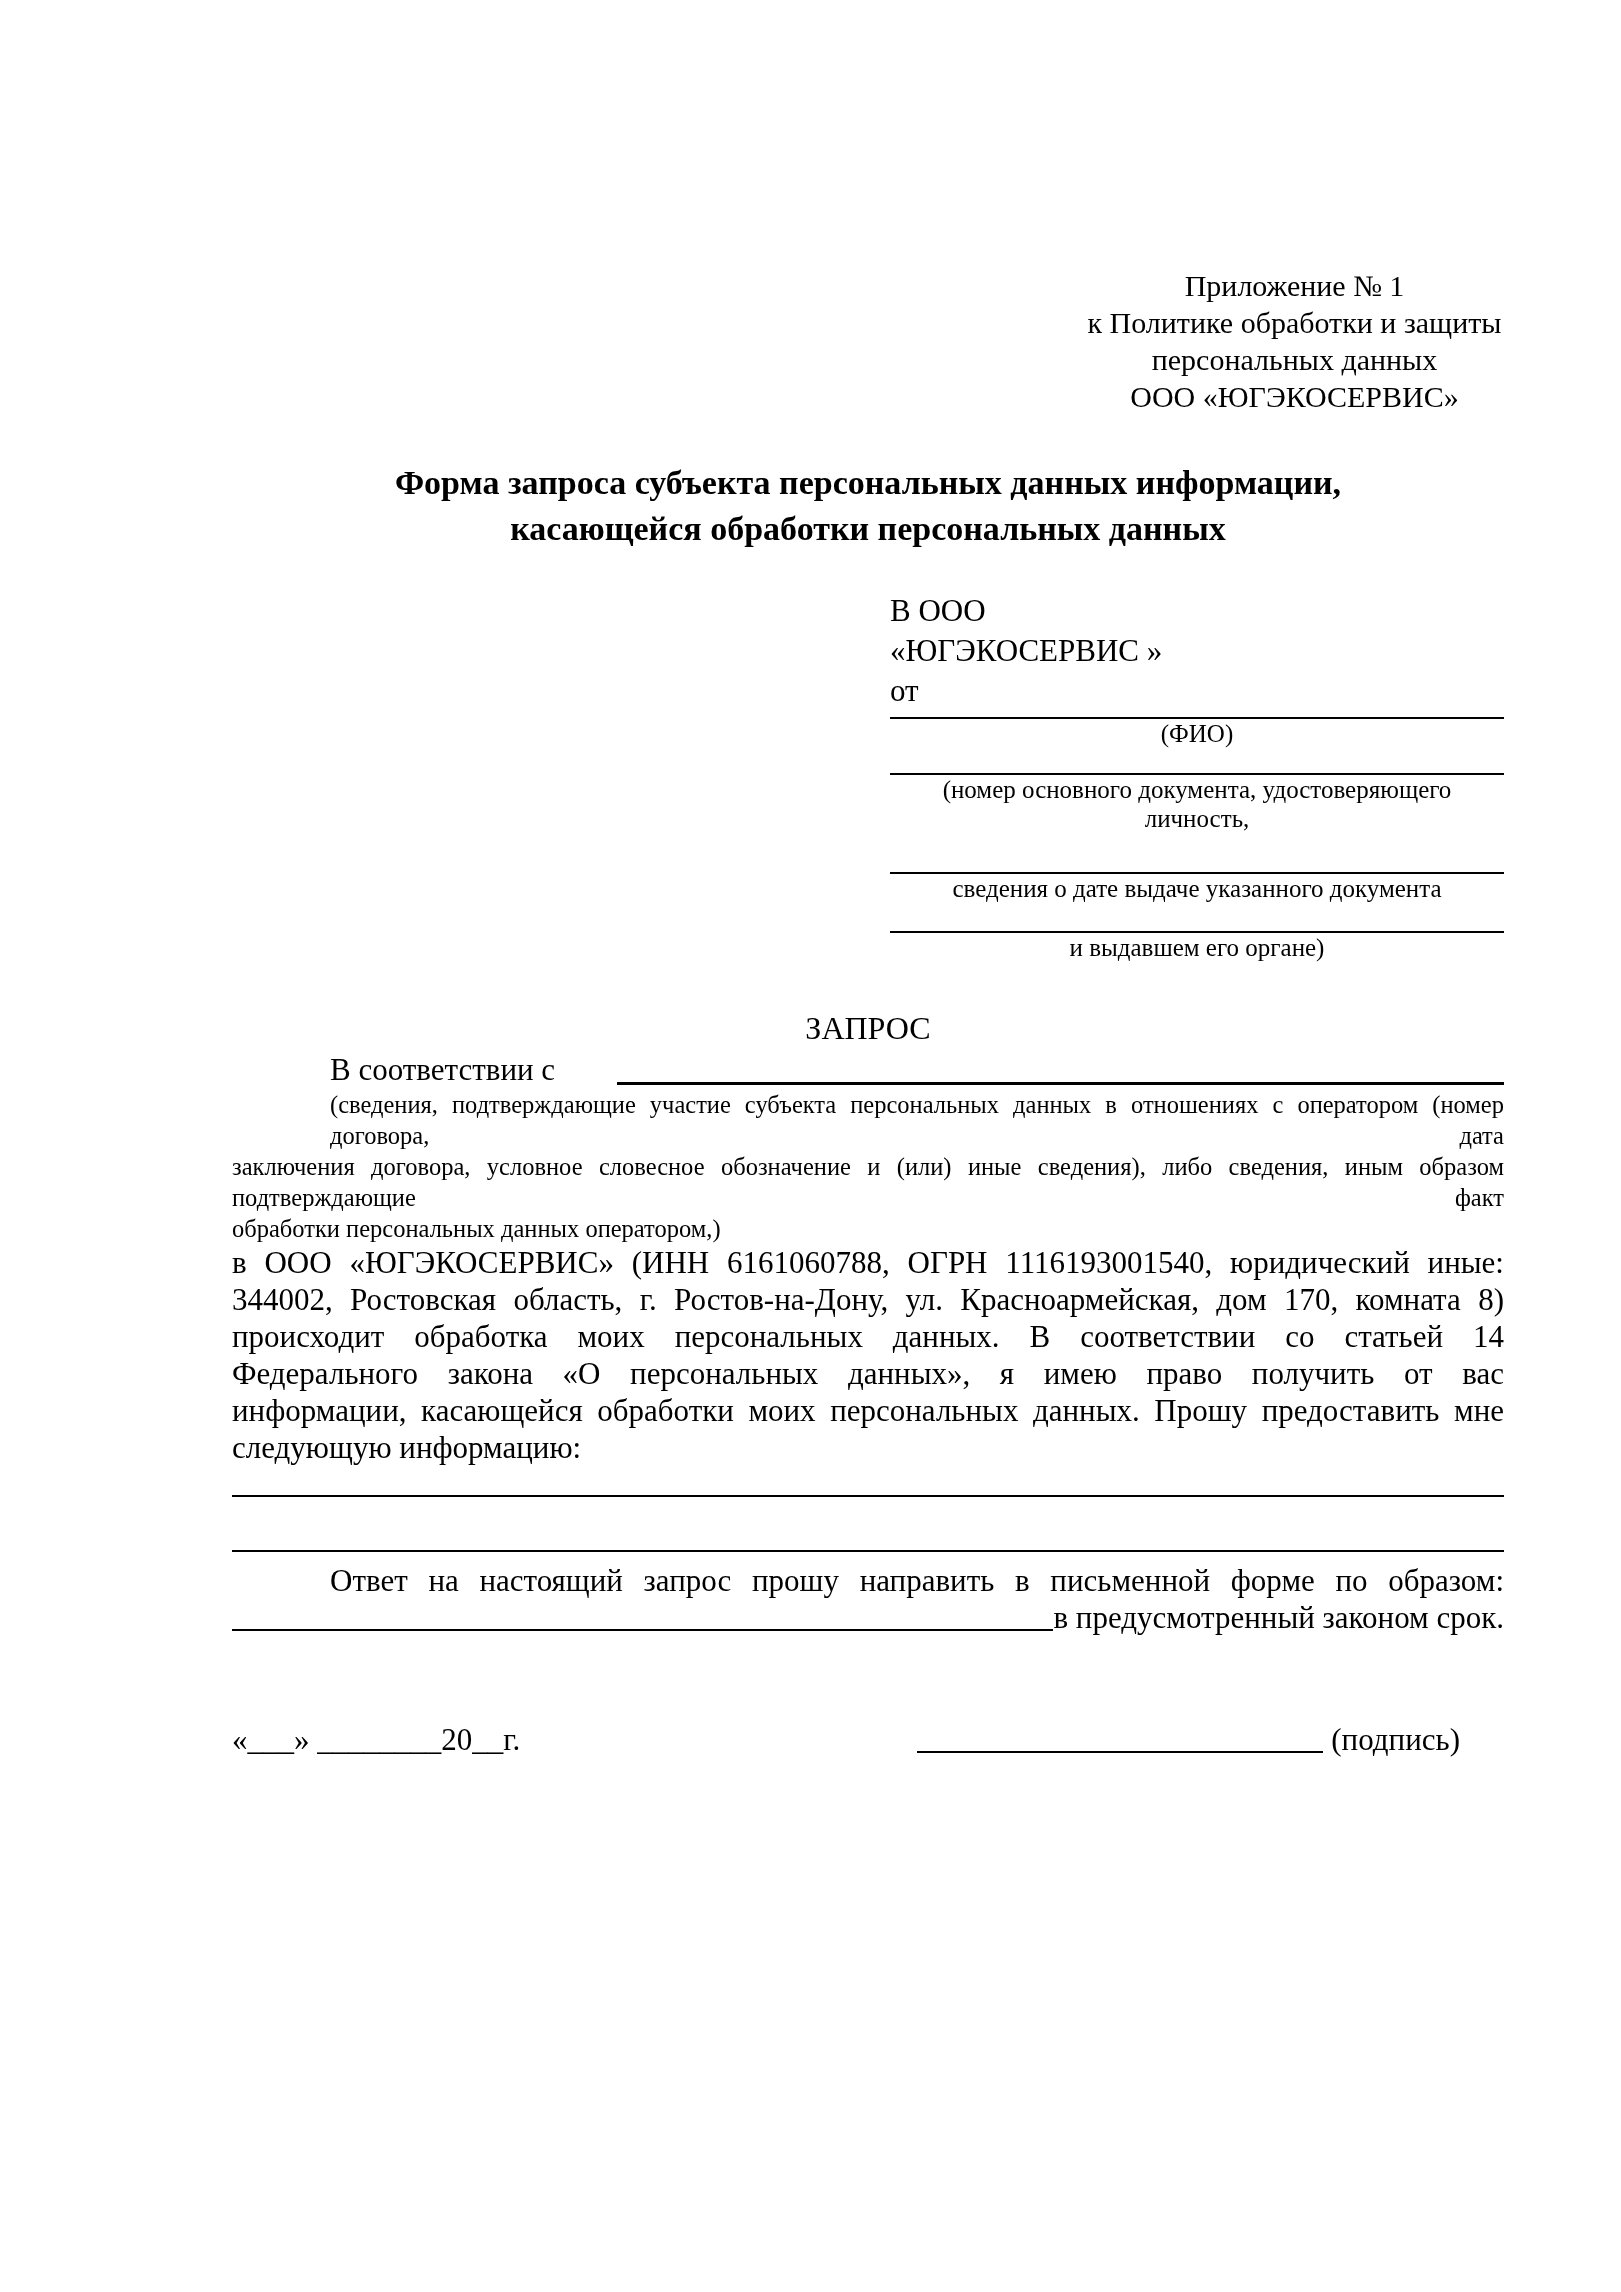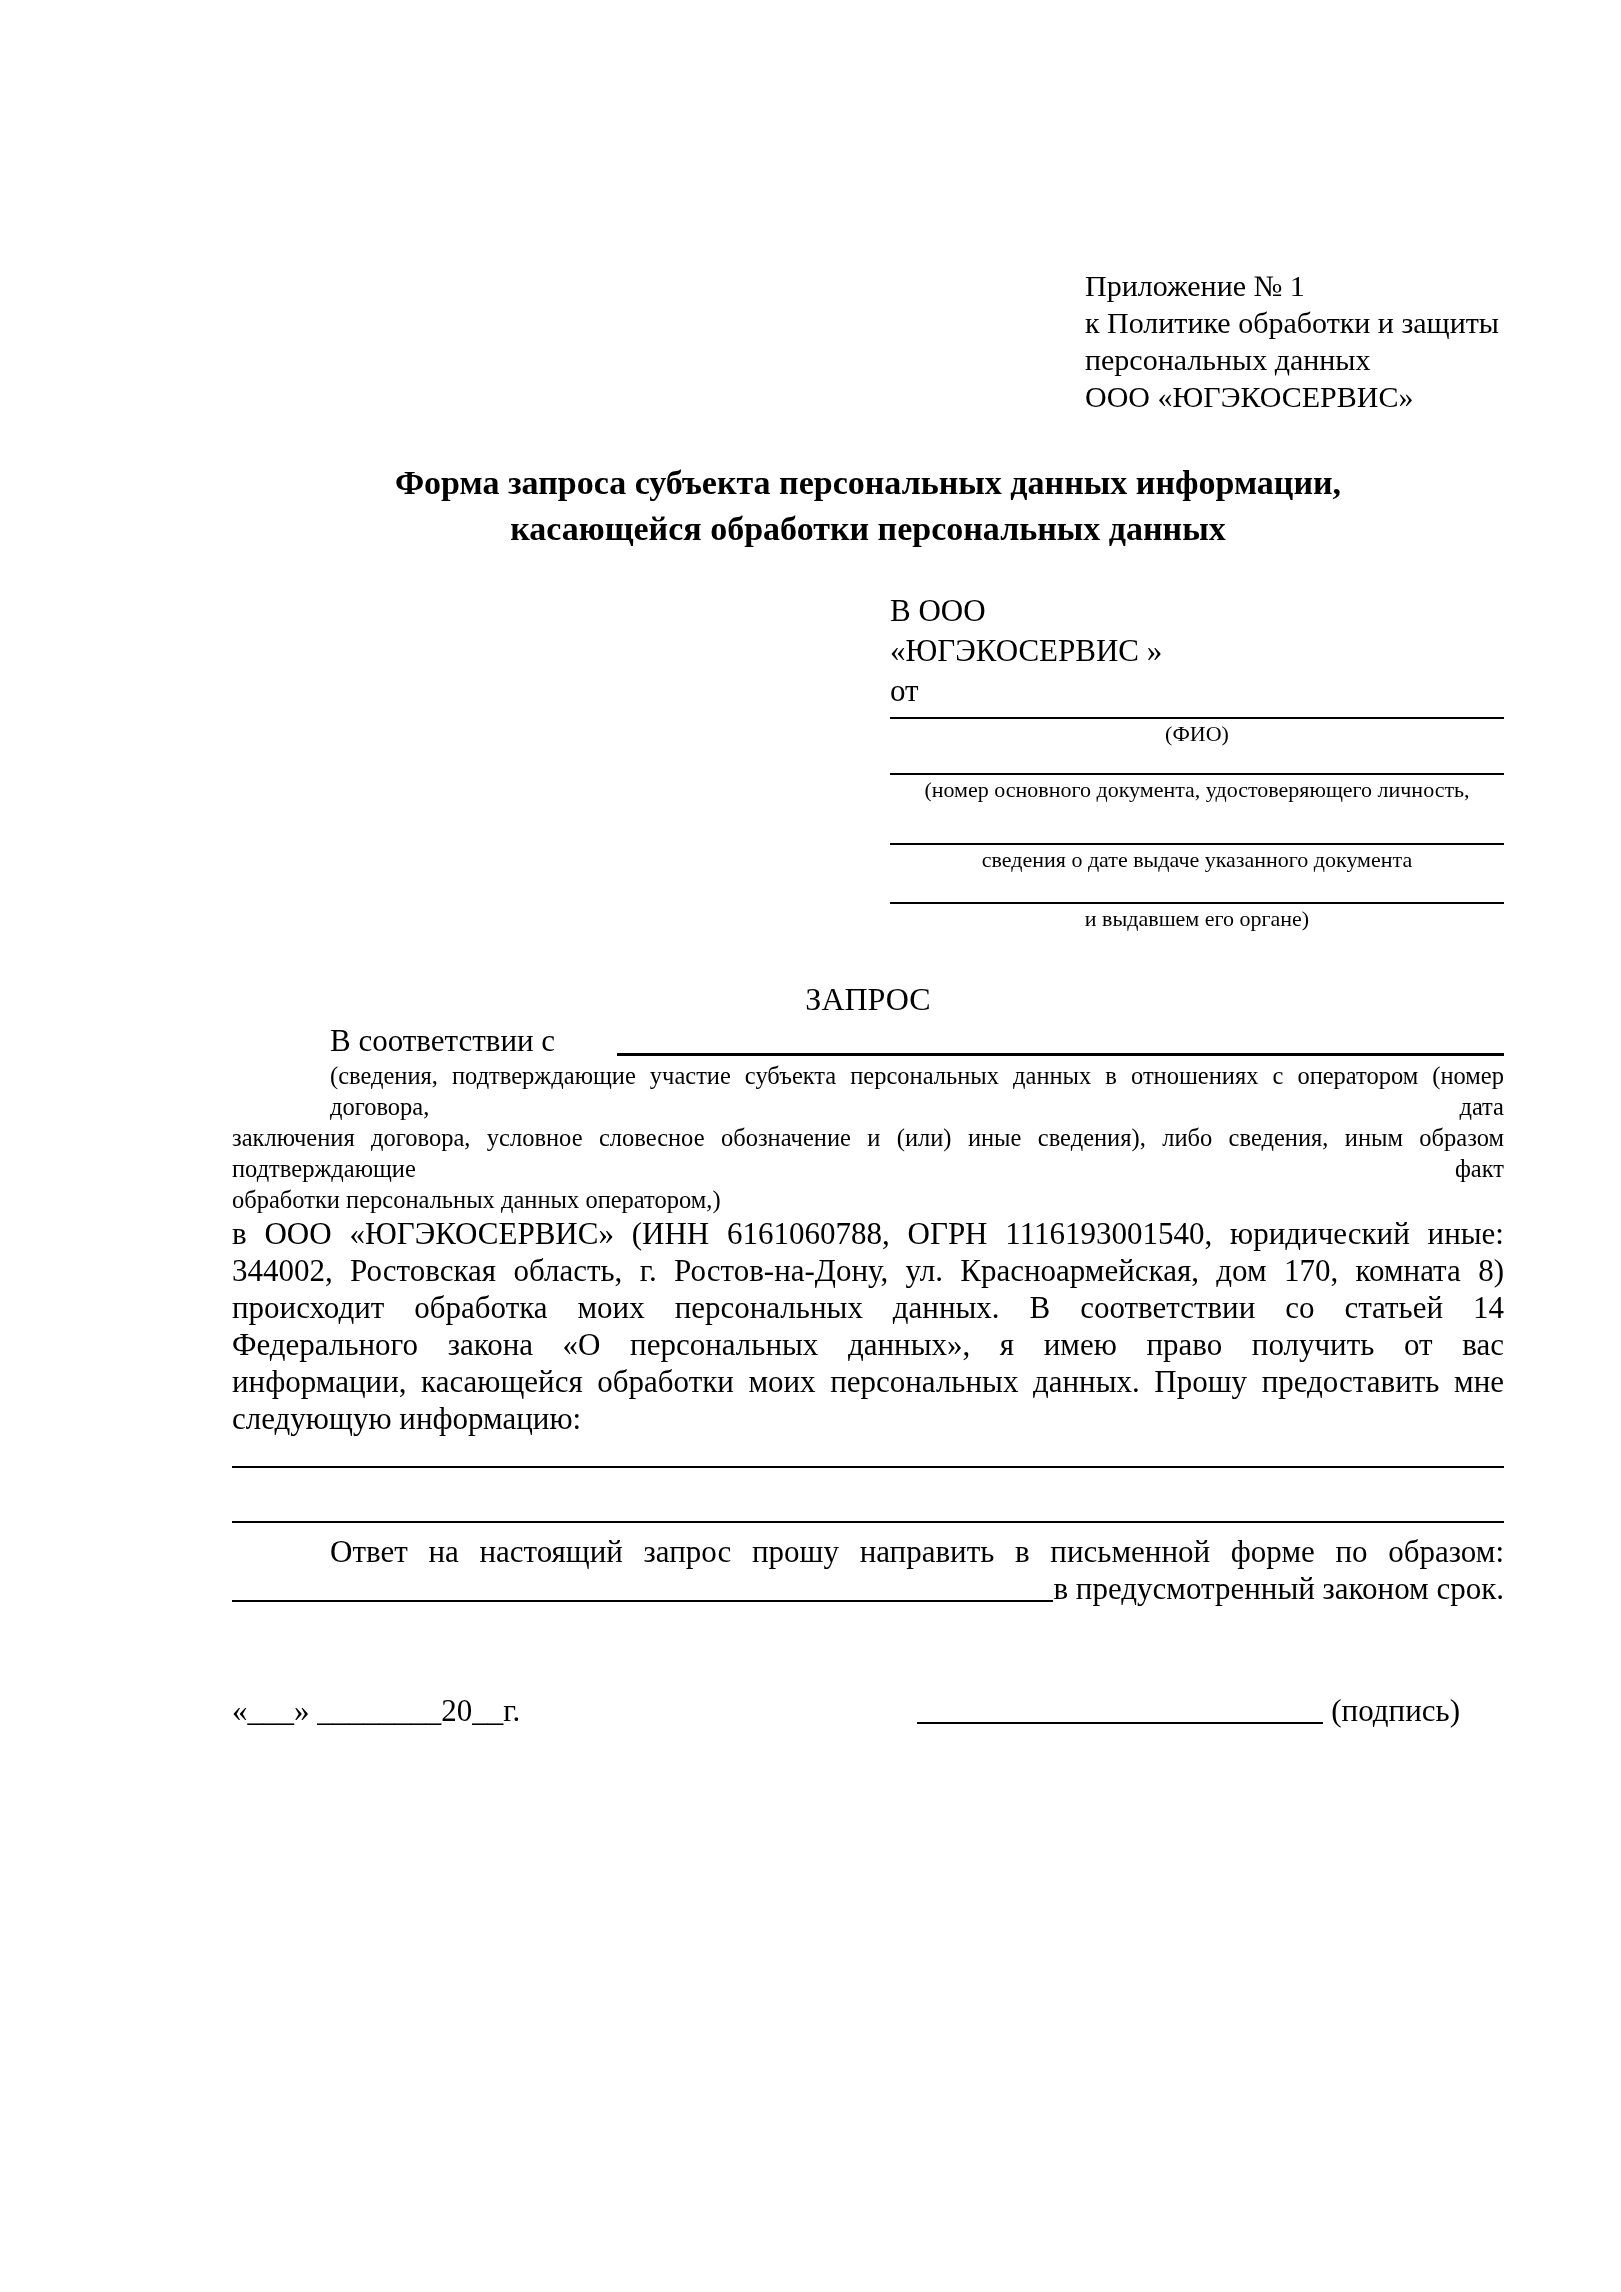--- a/index.html
+++ b/index.html
@@ -9,41 +9,41 @@
     margin:0 auto;
     background:#ffffff;
     color:#000;
     font-family:"Liberation Serif","DejaVu Serif",serif;
     box-sizing:border-box;
     padding:267px 117px 0 232px;
     overflow:hidden;
   }
   .appendix{
     margin-left:853px;
-    font-size:30px;line-height:37px;
+    font-size:30px;line-height:37px;text-align:center;
   }
   .title{
     margin-top:45px;
     text-align:center;
     font-weight:bold;
     font-size:34px;line-height:46px;
   }
   .addressee{
     margin-top:39px;
     margin-left:658px;
     width:614px;
     font-size:31px;line-height:40px;
   }
   .blank{border-bottom:2.9px solid #000;}
   .blank-fio{height:5.9px;}
   .blank-doc1{height:25.5px;}
   .blank-doc2{height:39px;}
   .blank-doc3{height:28px;}
   .caption{
-    font-size:22px;line-height:29px;
+    font-size:25px;line-height:29px;
     text-align:center;
   }
   .zapros{
     margin-top:47px;
     text-align:center;
     font-size:32px;line-height:39px;
   }
   .accordance{
     margin-top:2px;
     display:flex;

